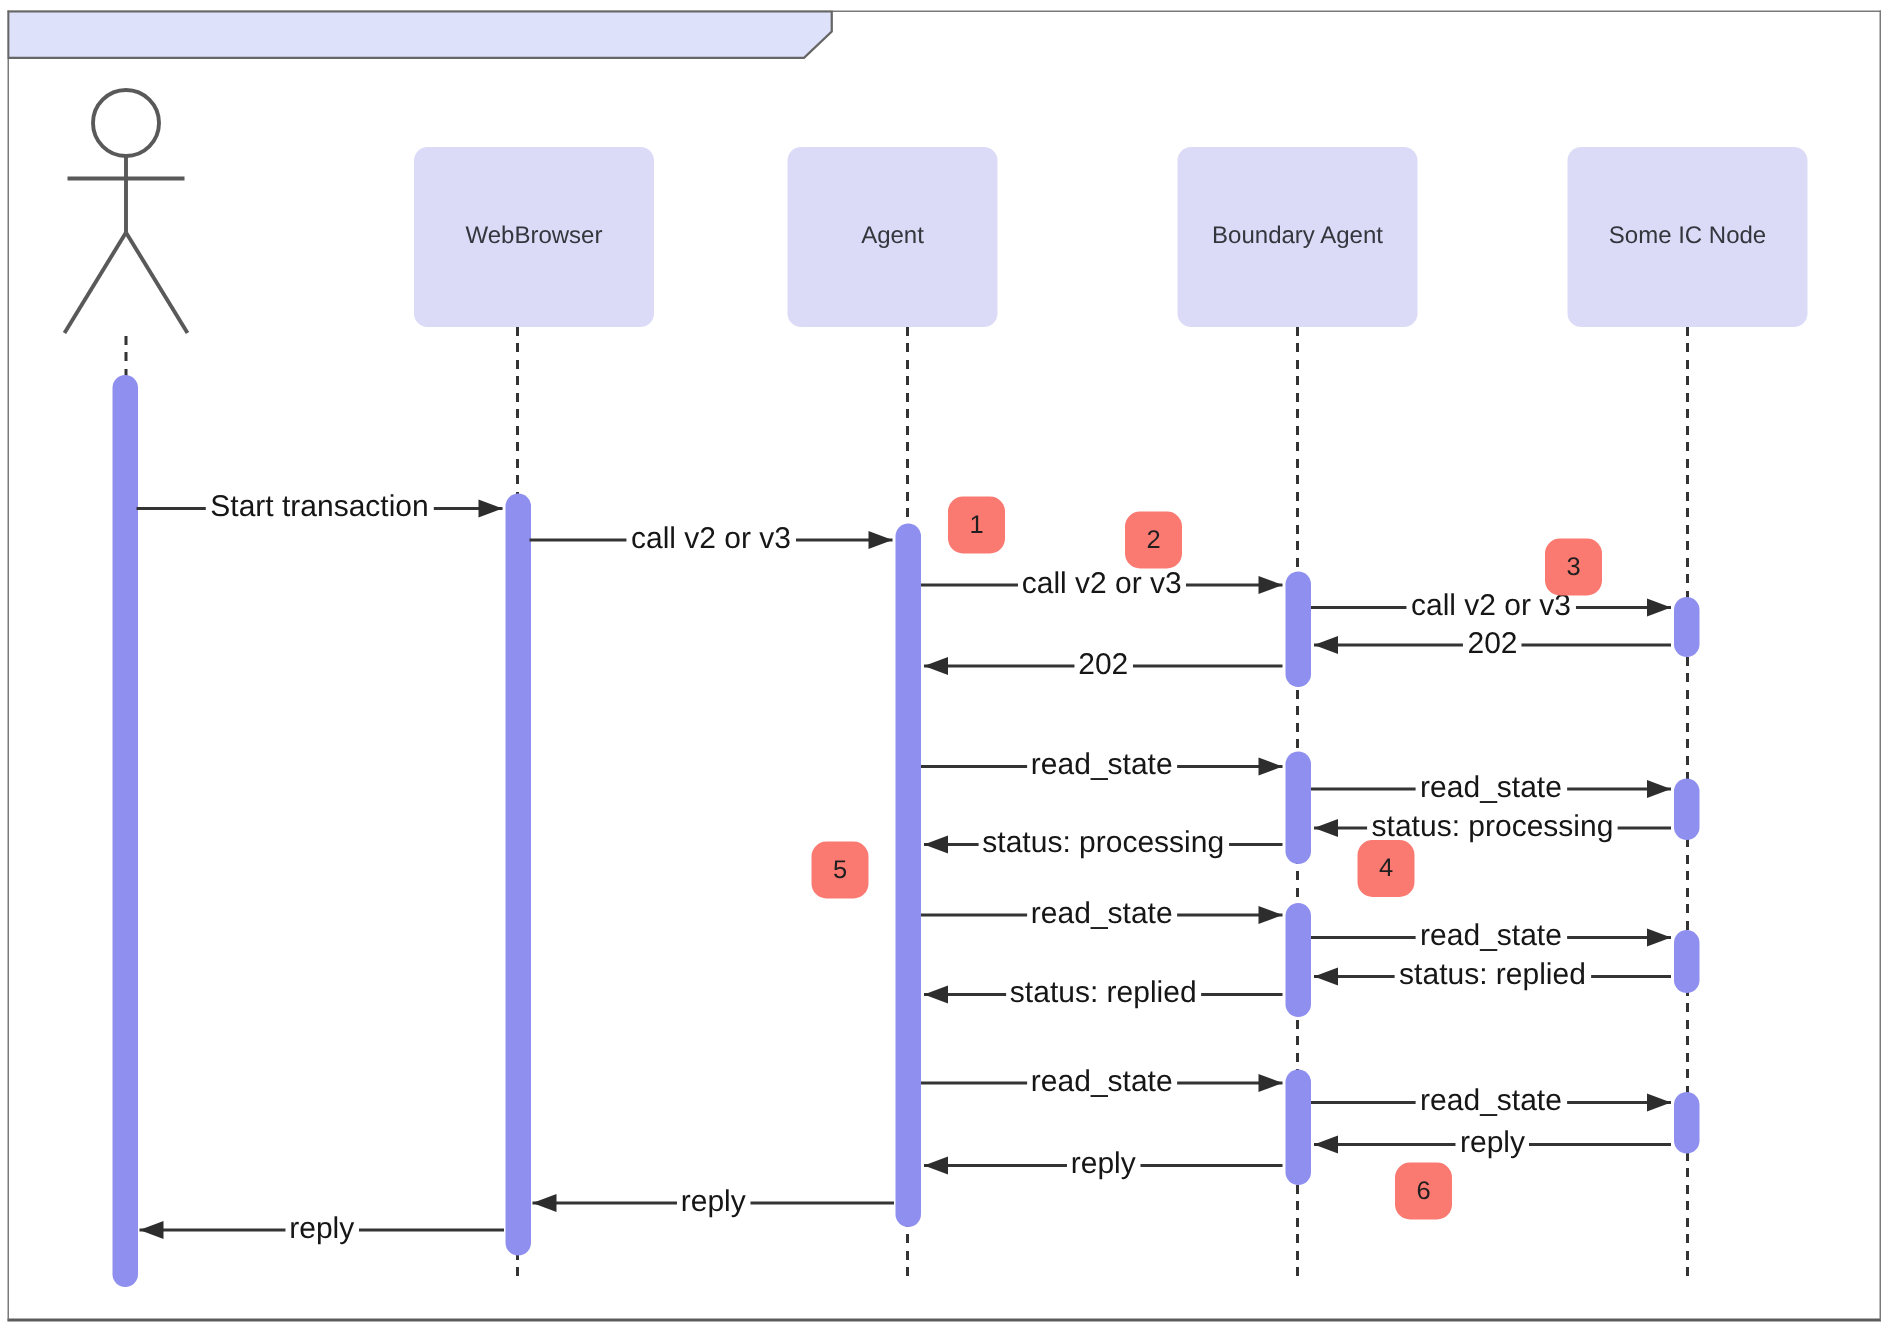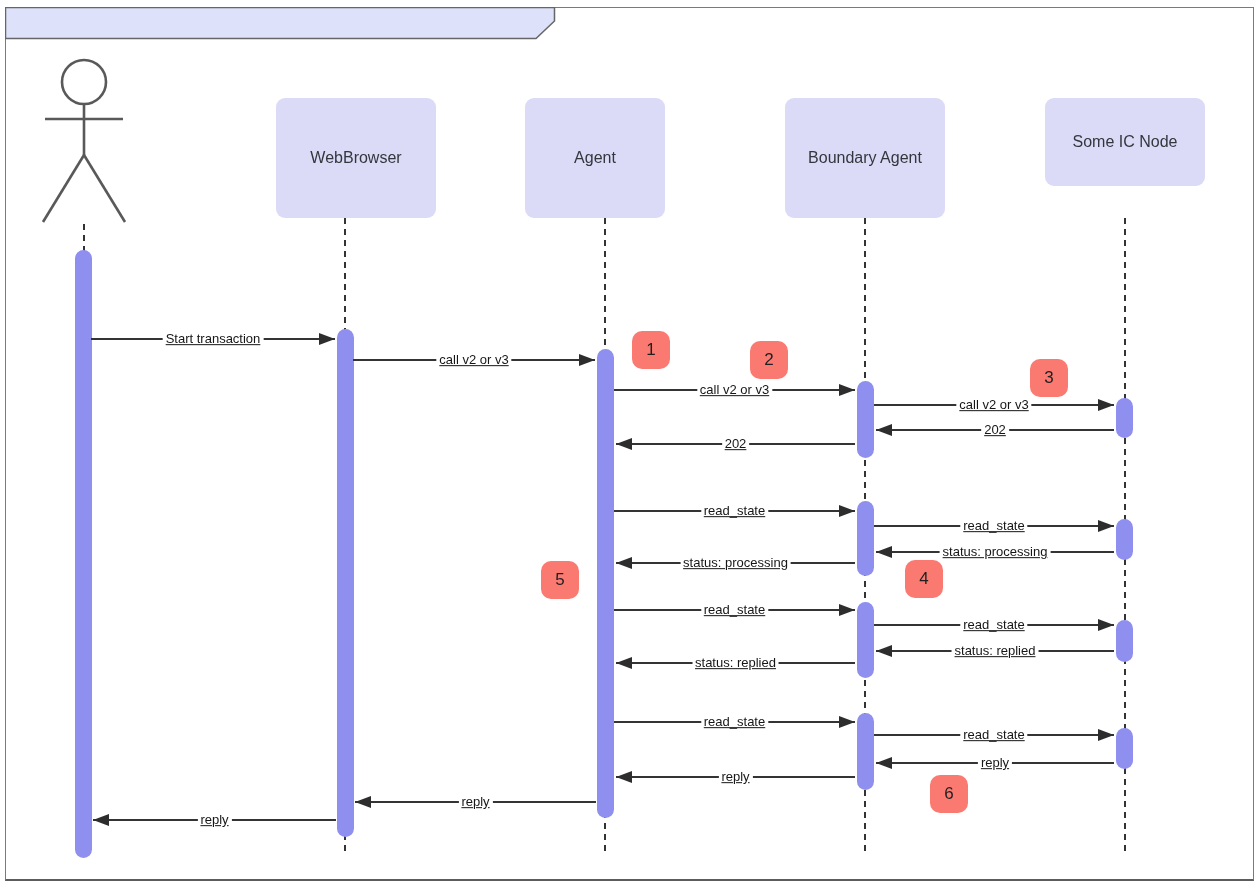--- a/index.html
+++ b/index.html
@@ -50,23 +50,22 @@
     position:absolute;top:-6px;width:0;height:0;
     border-top:6px solid transparent;border-bottom:6px solid transparent;
   }
   .message .ahead.right{right:0;border-left:16px solid #2d2d2d;}
   .message .ahead.left{left:0;border-right:16px solid #2d2d2d;}
   .message .mlabel{
     position:absolute;left:50%;top:0;
     transform:translate(-50%,-52%);
     background:#ffffff;
     padding:1px 3px;
-    font-size:13px;color:#161616;
+    font-size:20px;color:#161616;
     white-space:nowrap;
-    text-decoration:underline;
   }
   .badge{
     position:absolute;
     width:38px;height:38px;
     background:#fa7a72;
     border-radius:10px;
     display:flex;align-items:center;justify-content:center;
     font-size:17px;color:#1f1f1f;
     z-index:30;
   }
@@ -103,21 +102,21 @@
   <div id="layer-participants" class="z-act">
       <div class="participant" style="left: 276px; top: 98px; width: 160px; height: 120px; position: absolute;">
         <span>WebBrowser</span>
       </div>
       <div class="participant" style="left: 525px; top: 98px; width: 140px; height: 120px; position: absolute;">
         <span>Agent</span>
       </div>
       <div class="participant" style="left: 785px; top: 98px; width: 160px; height: 120px; position: absolute;">
         <span>Boundary Agent</span>
       </div>
-      <div class="participant" style="left: 1045px; top: 98px; width: 160px; height: 88px; position: absolute;">
+      <div class="participant" style="left: 1045px; top: 98px; width: 160px; height: 120px; position: absolute;">
         <span>Some IC Node</span>
       </div>
     </div>
   <div id="layer-activations" class="z-act">
       <div class="activation" style="left: 75px; top: 250px; height: 608px; position: absolute;"></div>
       <div class="activation" style="left: 337px; top: 329px; height: 508px; position: absolute;"></div>
       <div class="activation" style="left: 597px; top: 349px; height: 469px; position: absolute;"></div>
       <div class="activation" style="left: 857px; top: 381px; height: 77px; position: absolute;"></div>
       <div class="activation" style="left: 857px; top: 501px; height: 75px; position: absolute;"></div>
       <div class="activation" style="left: 857px; top: 602px; height: 76px; position: absolute;"></div>

